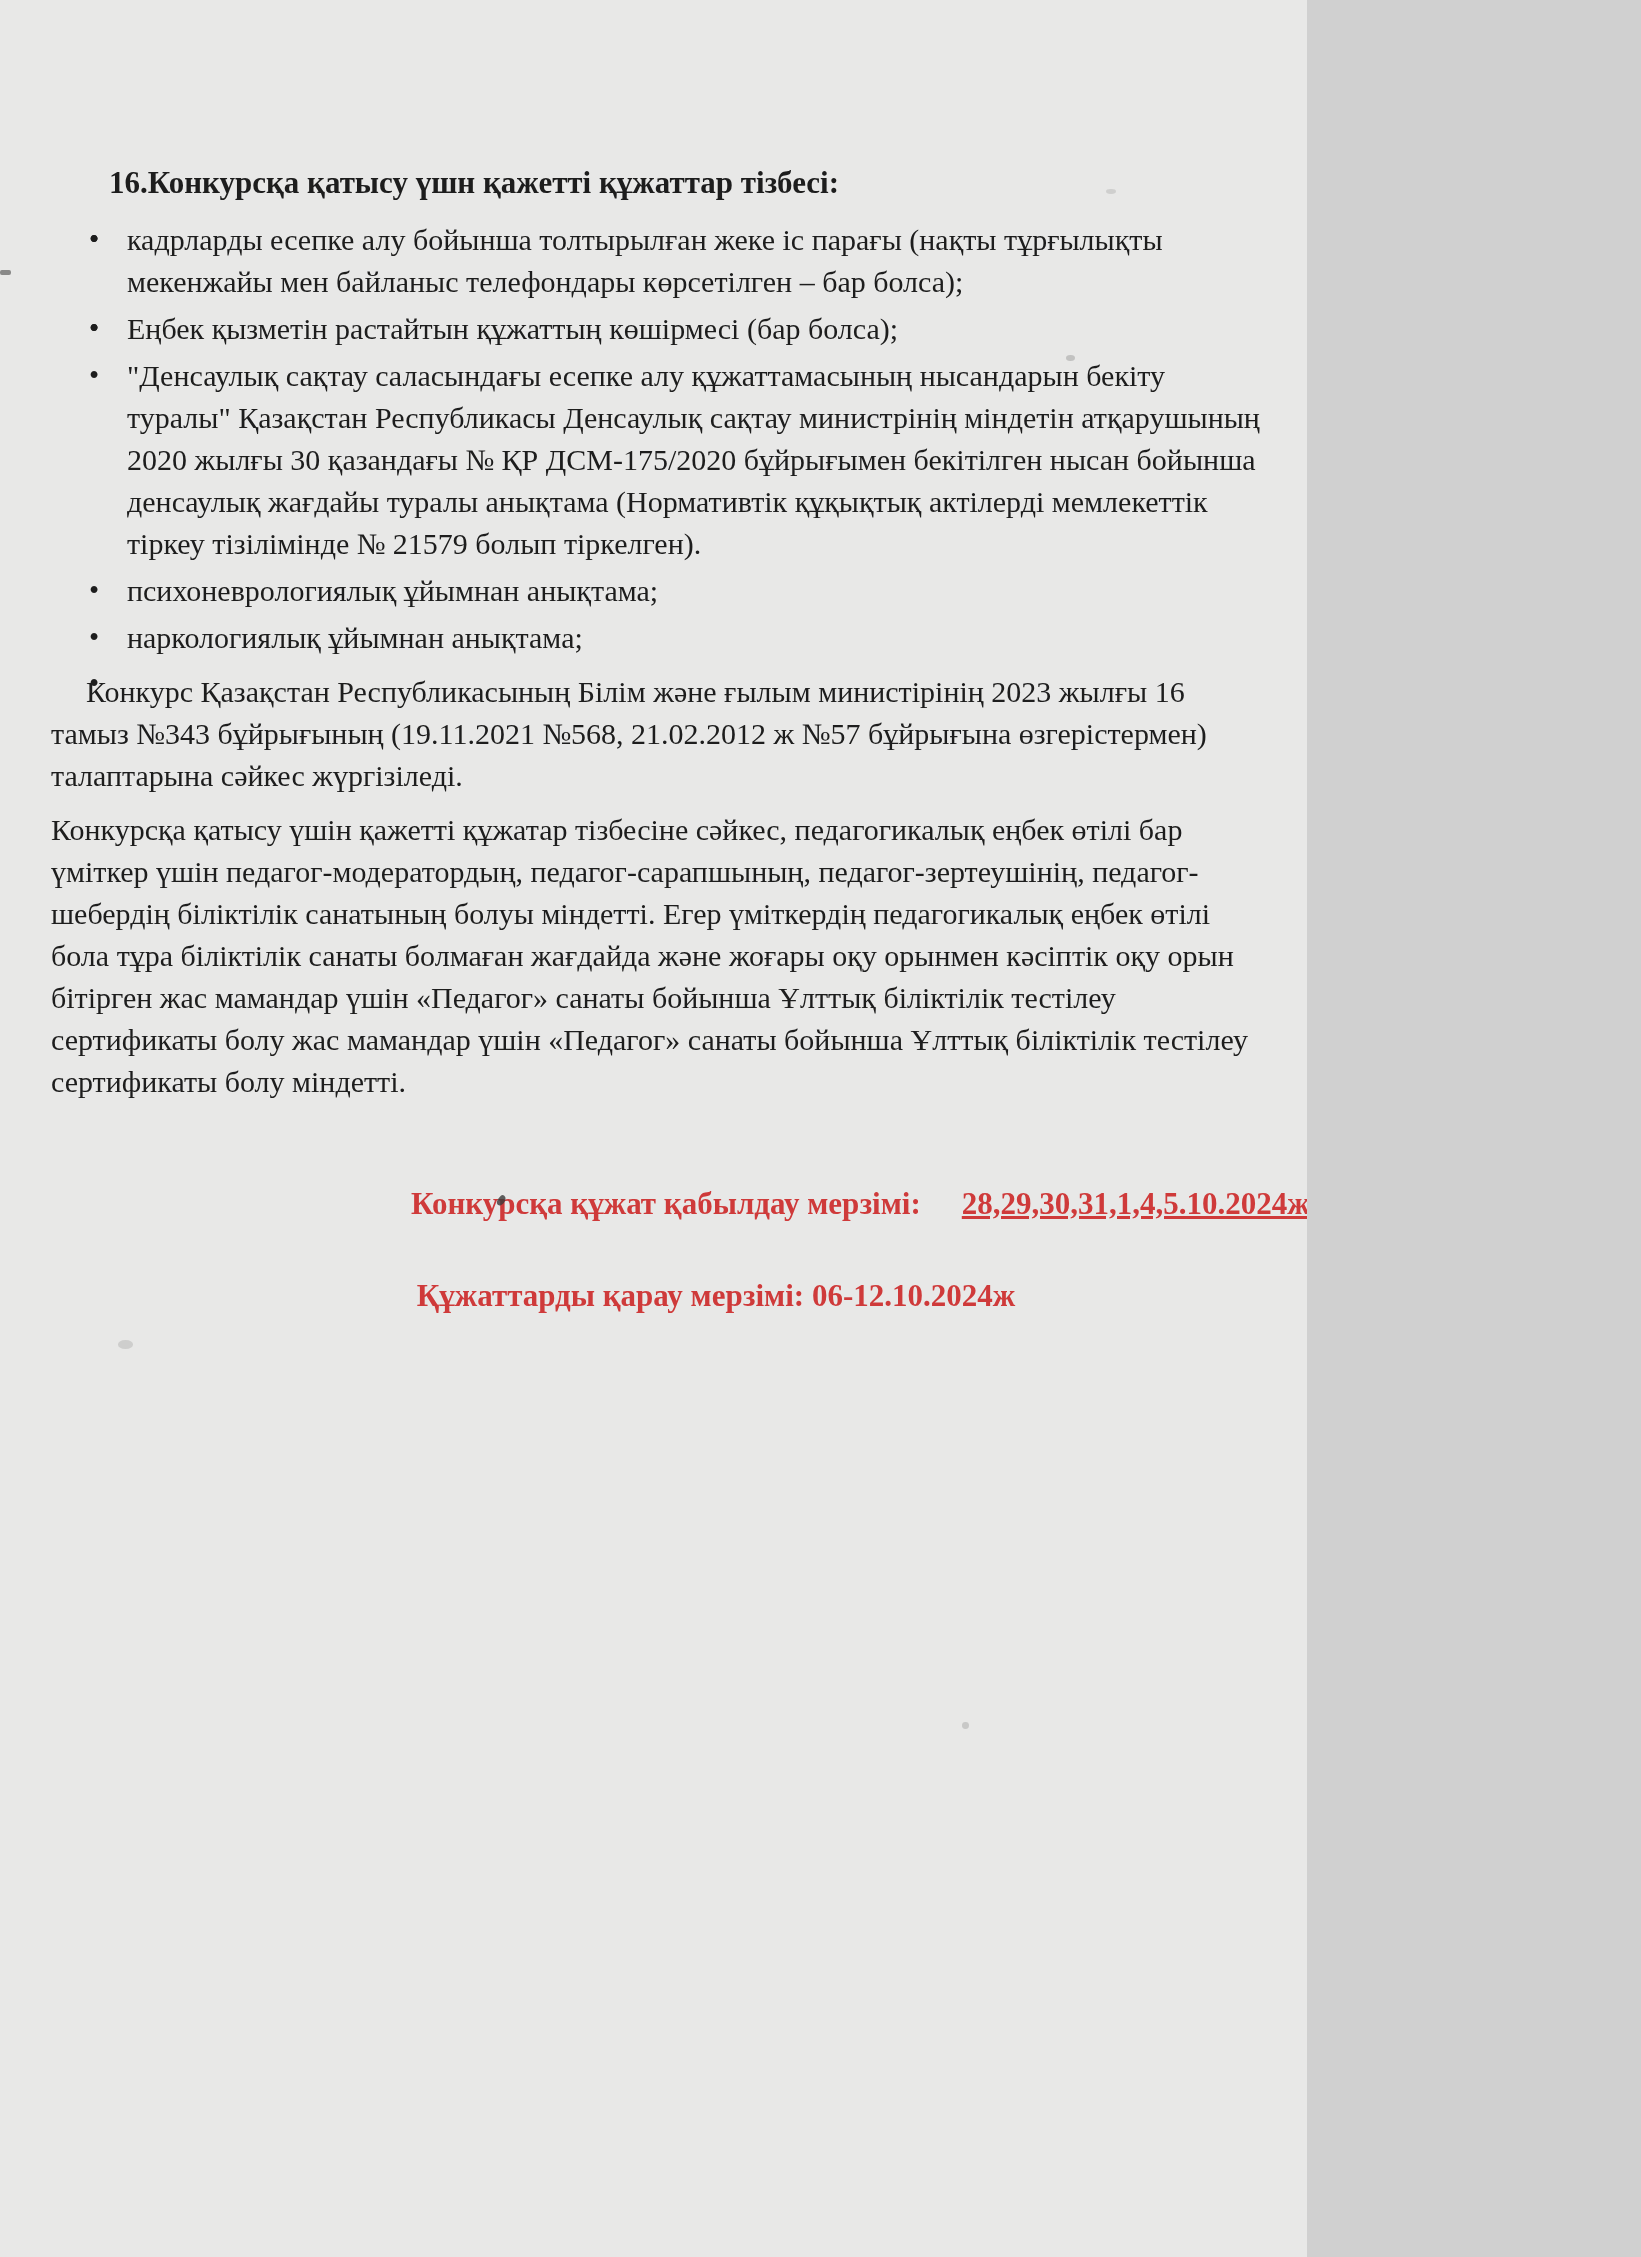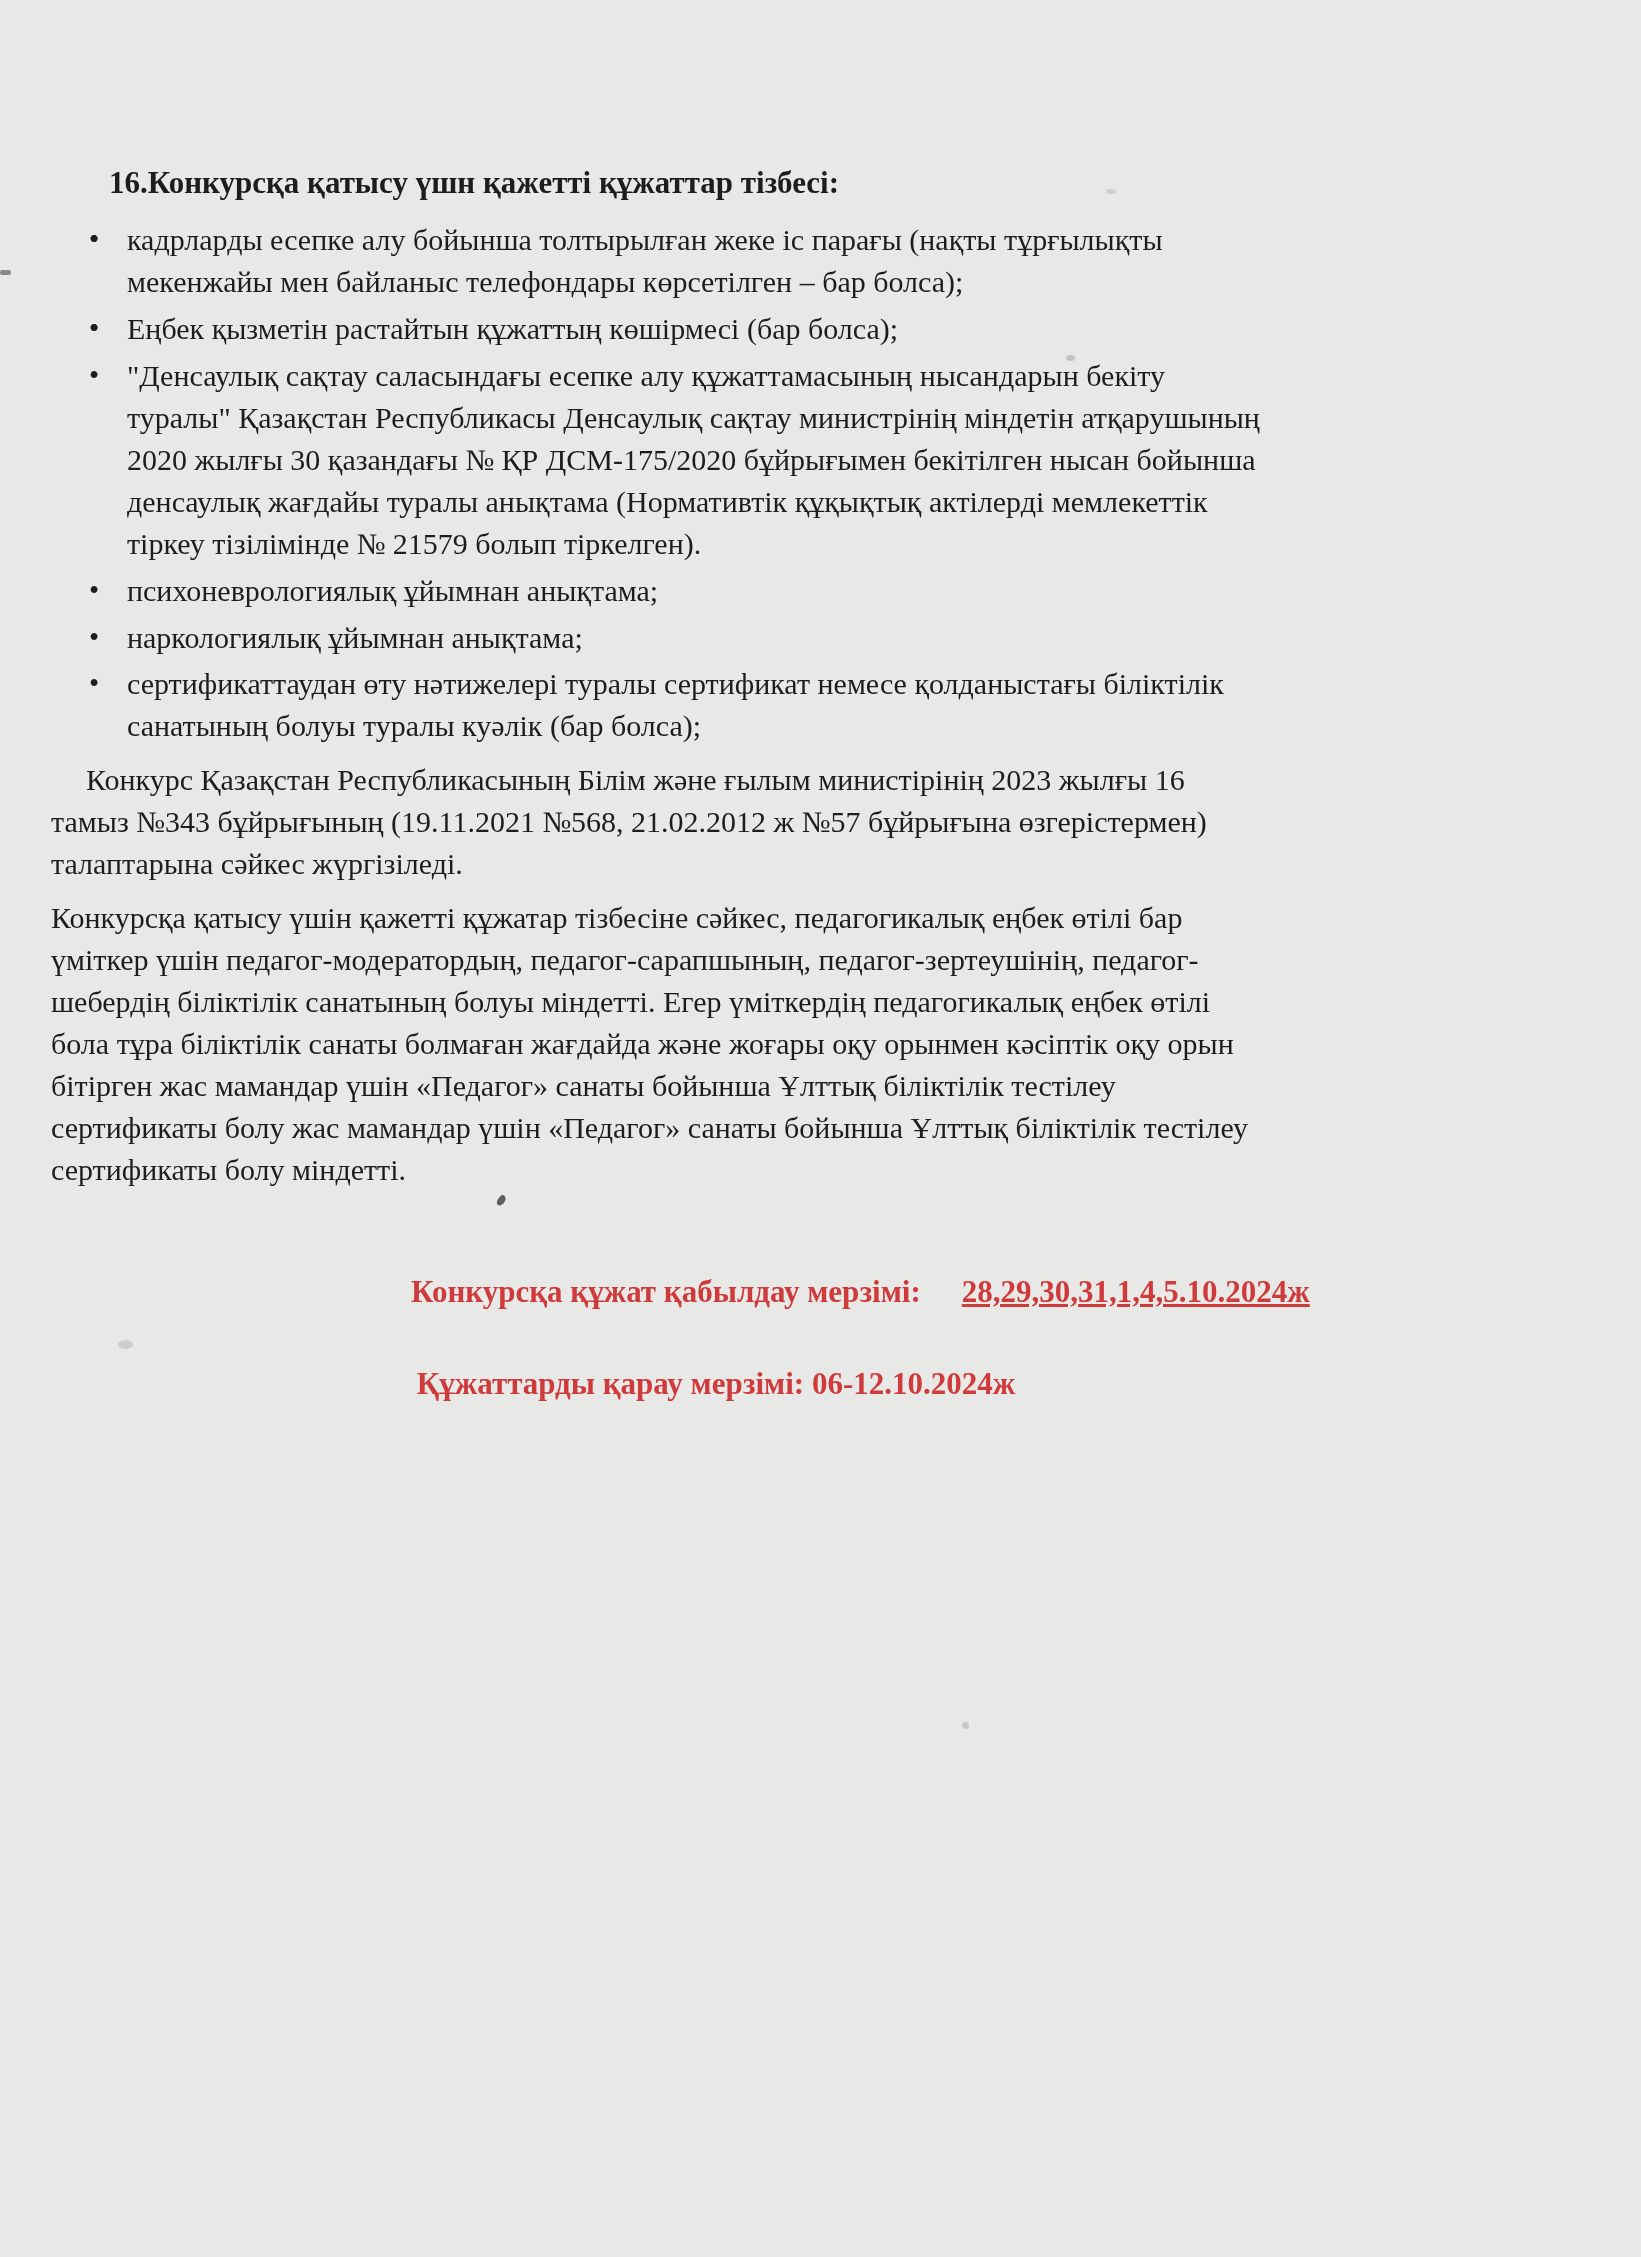--- a/index.html
+++ b/index.html
@@ -1,19 +1,19 @@
 <!DOCTYPE html>
 <html><head>
 <meta charset="utf-8">
 <style>
   html, body { margin: 0; padding: 0; }
   body { background: #d0d0d0; }
   .page {
     position: relative;
-    width: 1641px;
+    width: 1307px;
     height: 2257px;
     background: #e8e8e7;
     overflow: hidden;
     font-family: "Liberation Serif", "DejaVu Serif", serif;
     color: #1d1d1d;
   }
   .content {
     position: absolute;
     left: 39px;
     top: 162px;
@@ -105,22 +105,20 @@
       <li>
         <span class="bullet">•</span>
         <span class="li-text">психоневрологиялық ұйымнан анықтама;</span>
       </li>
       <li>
         <span class="bullet">•</span>
         <span class="li-text">наркологиялық ұйымнан анықтама;</span>
       </li>
       <li>
         <span class="bullet">•</span>
-        <span class="li-text">сертификаттаудан өту нәтижелері туралы сертификат немесе қолданыстағы біліктілік
-санатының болуы туралы куәлік (бар болса);</span>
       </li>
     </ul>
 
     <p class="body-par first-indent">Конкурс Қазақстан Республикасының Білім және ғылым  министірінің 2023 жылғы 16
 тамыз №343 бұйрығының (19.11.2021 №568, 21.02.2012 ж №57 бұйрығына өзгерістермен)
 талаптарына сәйкес жүргізіледі.</p>
 
     <p class="body-par">Конкурсқа қатысу үшін қажетті құжатар тізбесіне сәйкес, педагогикалық еңбек өтілі бар
 үміткер үшін педагог-модератордың, педагог-сарапшының, педагог-зертеушінің, педагог-
 шебердің біліктілік санатының болуы міндетті. Егер үміткердің педагогикалық еңбек өтілі

